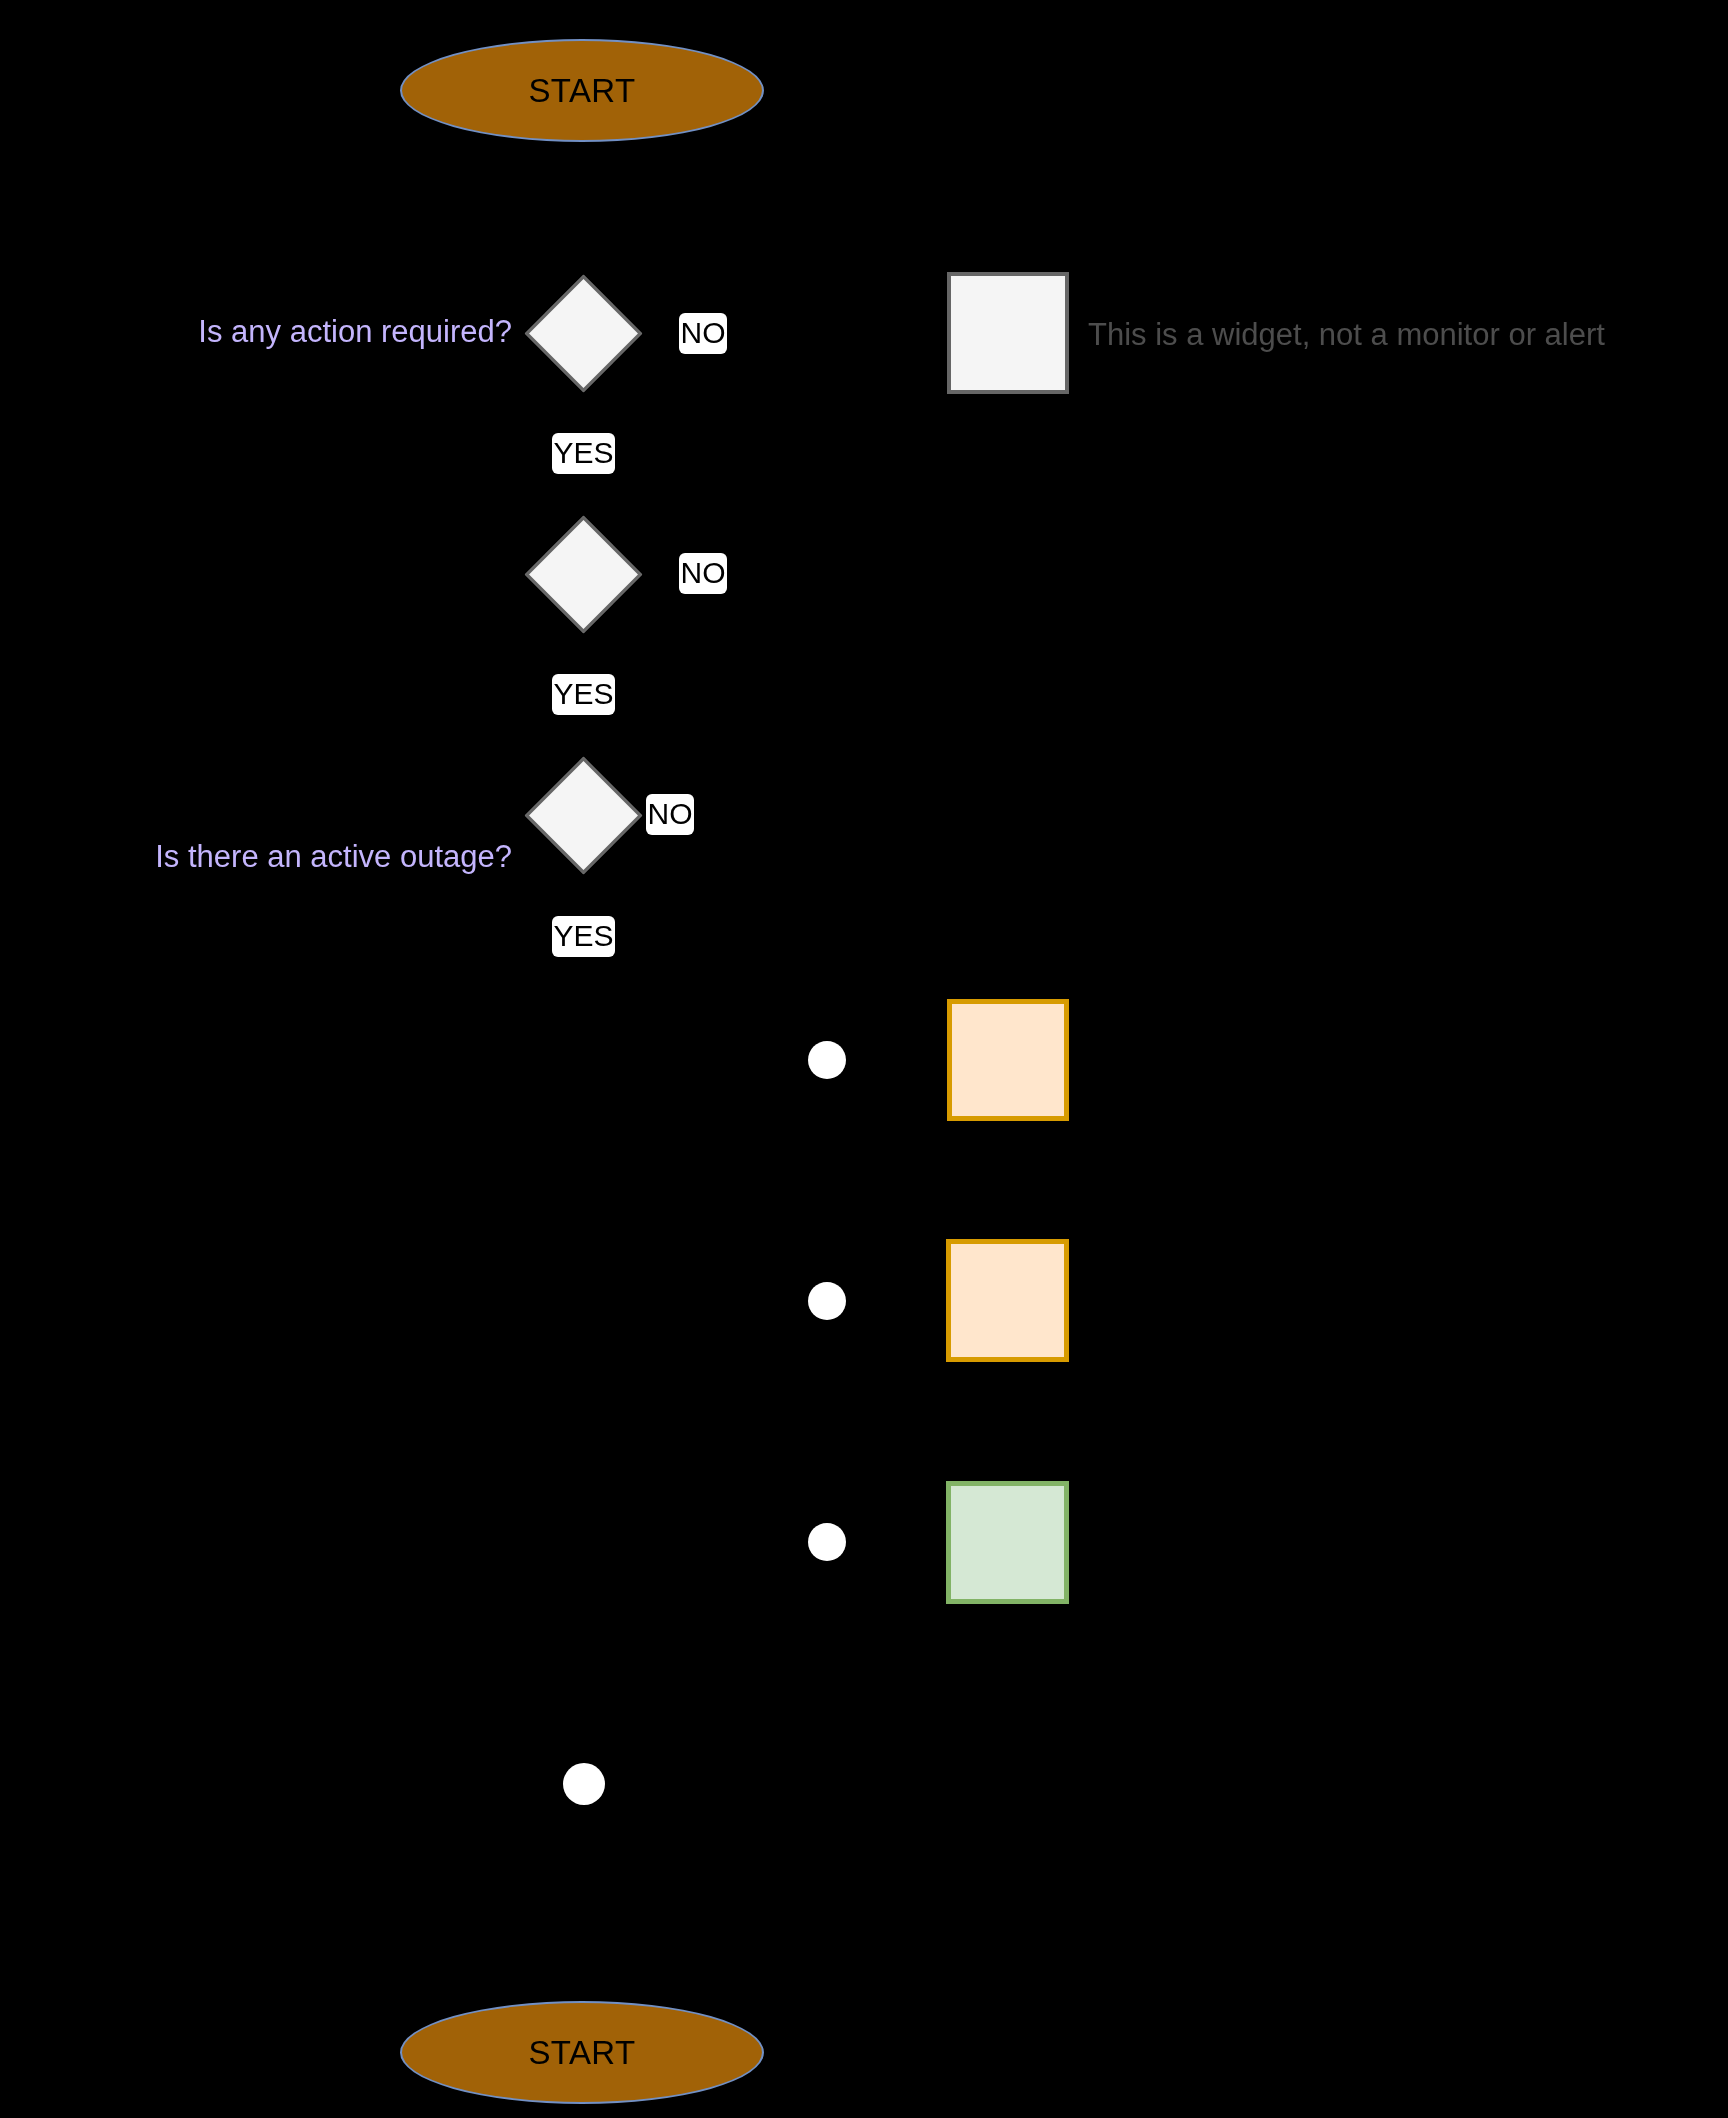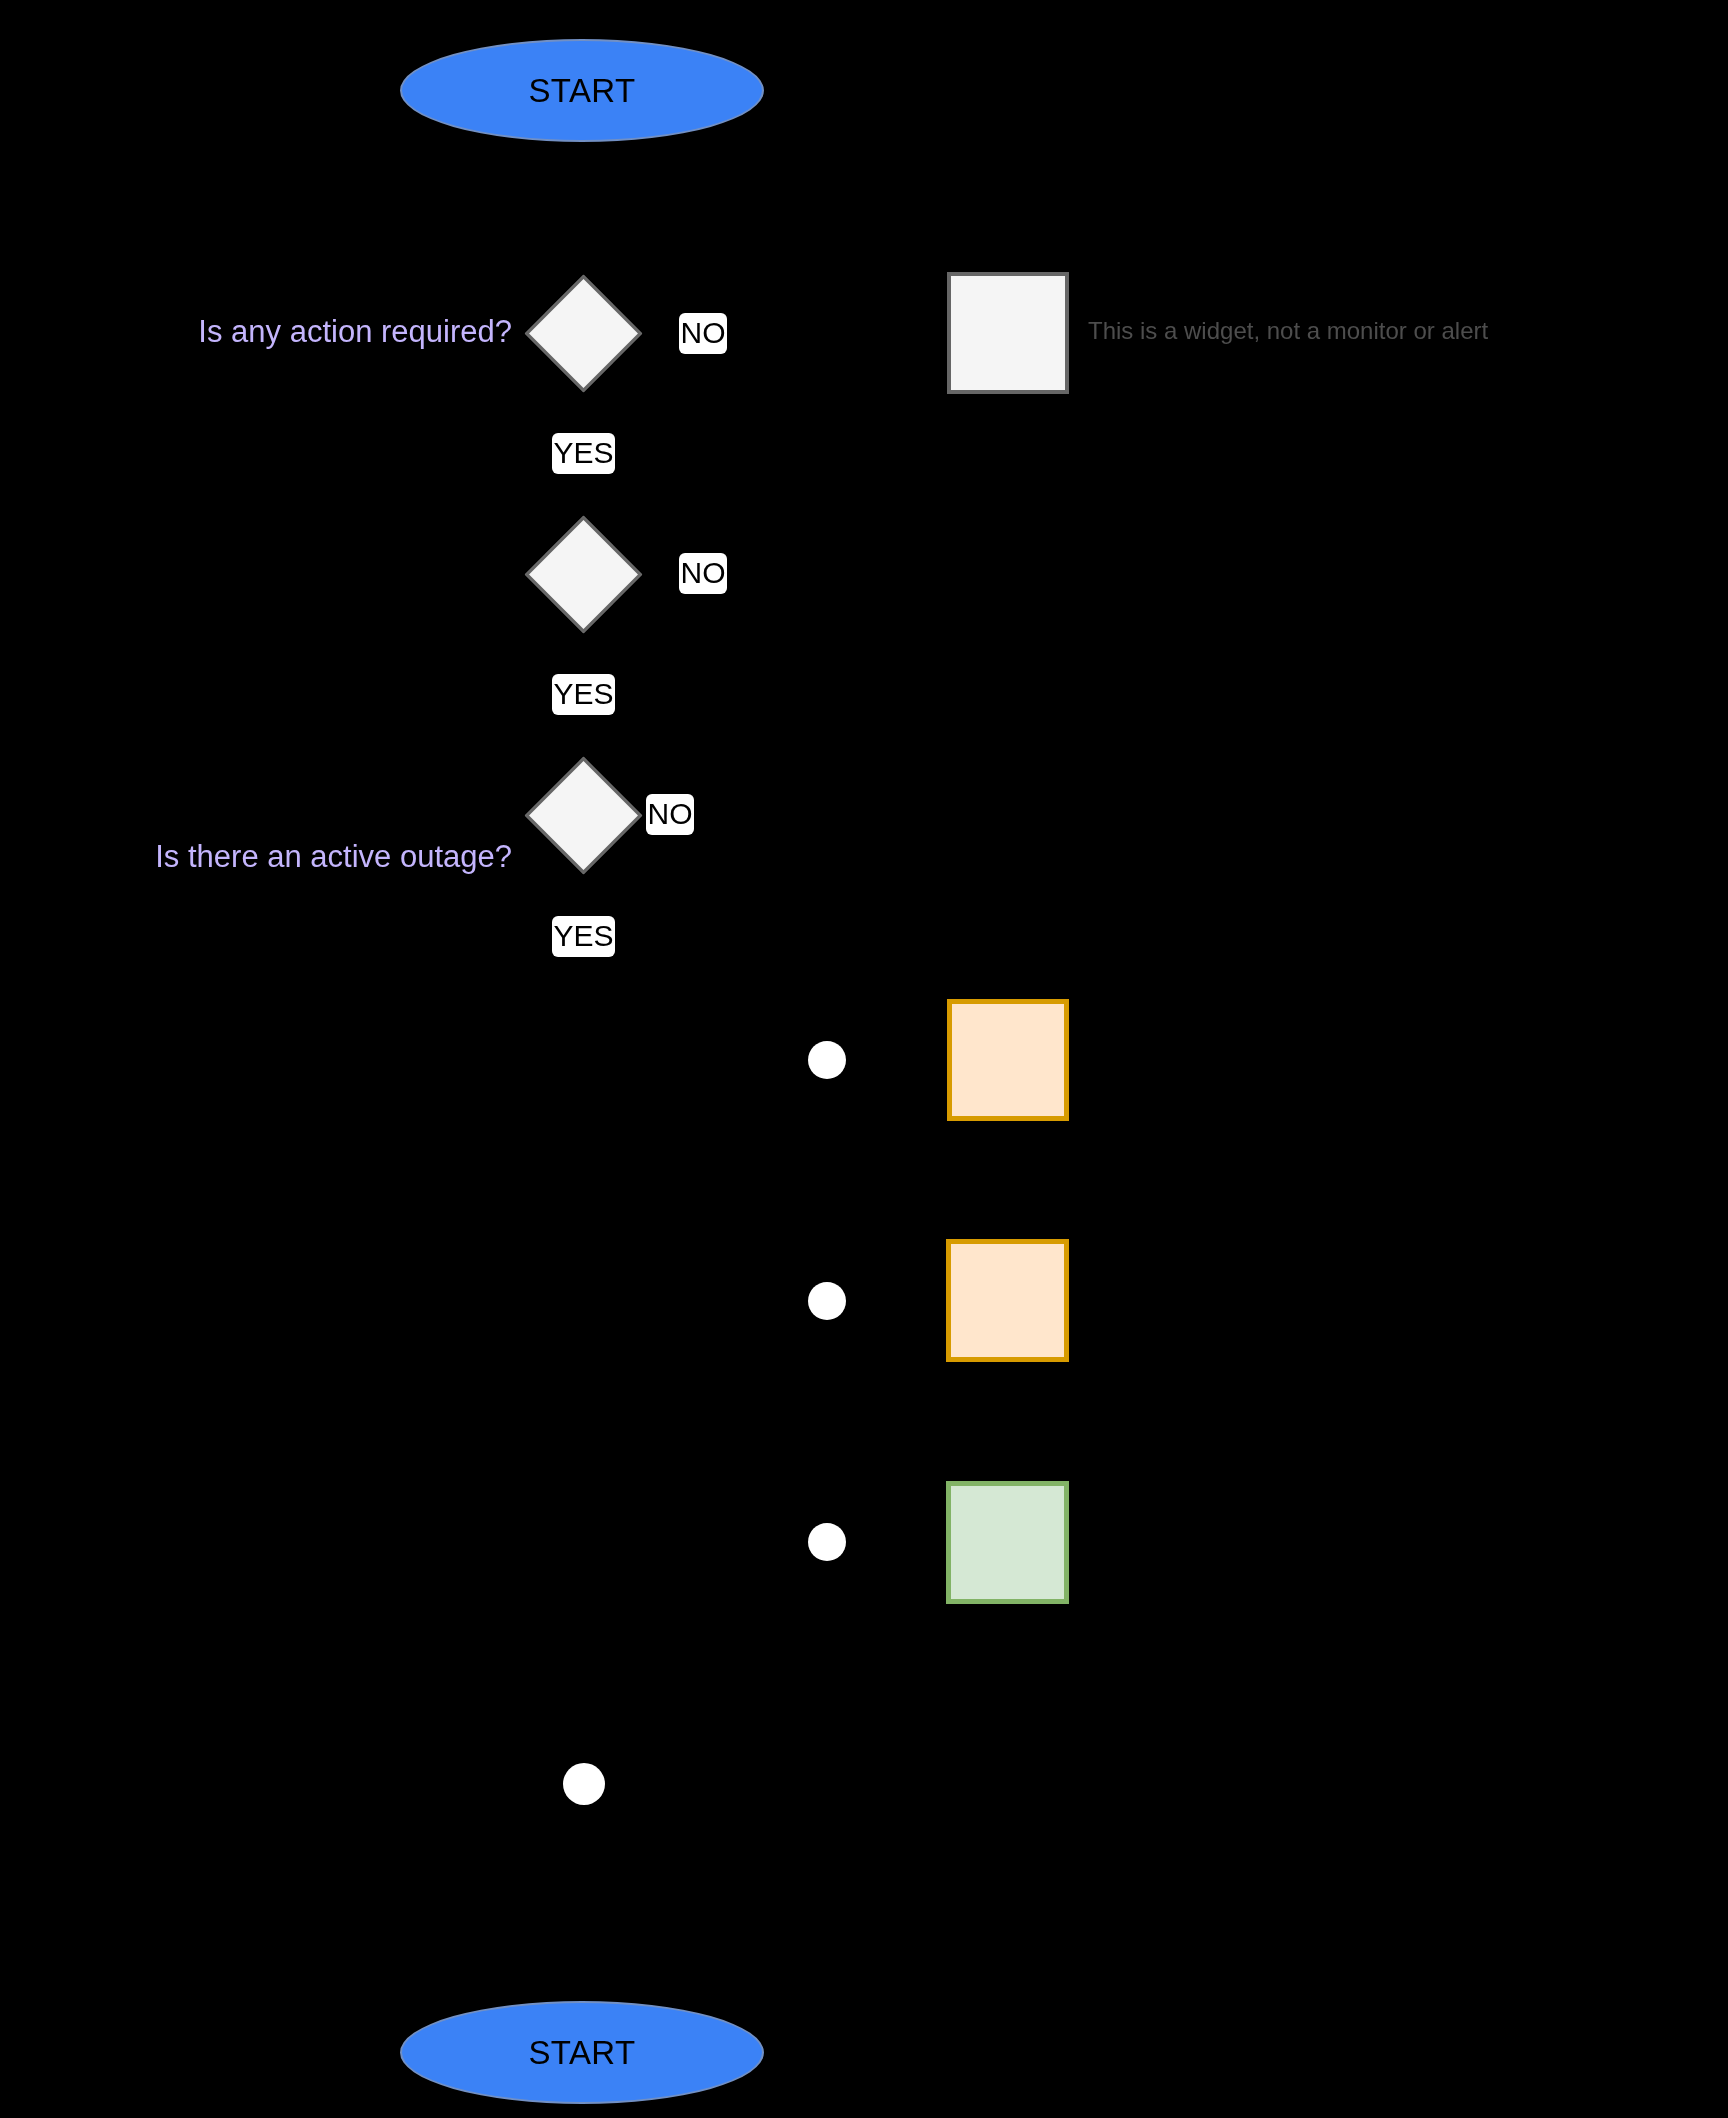--- a/index.html
+++ b/index.html
@@ -12,21 +12,21 @@
     width: 1729px;
     height: 2119px;
     background: #000000;
     overflow: hidden;
     font-family: "Liberation Sans", sans-serif;
   }
 
   
   .terminator {
     position: absolute;
-    background: #3b82f6;
+    background: #a16207;
     border: 2.3px solid #7290c4;
     border-radius: 50%;
     box-sizing: border-box;
     display: flex;
     align-items: center;
     justify-content: center;
     color: #000000;
     font-size: 33px;
     letter-spacing: 0.4px;
   }
@@ -72,21 +72,21 @@
     box-sizing: border-box;
   }
   .box-grey   { background: #f5f5f5; border: 4.5px solid #666666; }
   .box-orange { background: #ffe6cc; border: 5.3px solid #d79b00; }
   .box-green  { background: #d5e8d4; border: 5.3px solid #82b366; }
 
   
   .note {
     position: absolute;
     color: #4d4d4d;
-    font-size: 24px;
+    font-size: 31px;
     white-space: nowrap;
     line-height: 1;
   }
 
   
   .dot {
     position: absolute;
     background: #ffffff;
     border-radius: 50%;
   }

